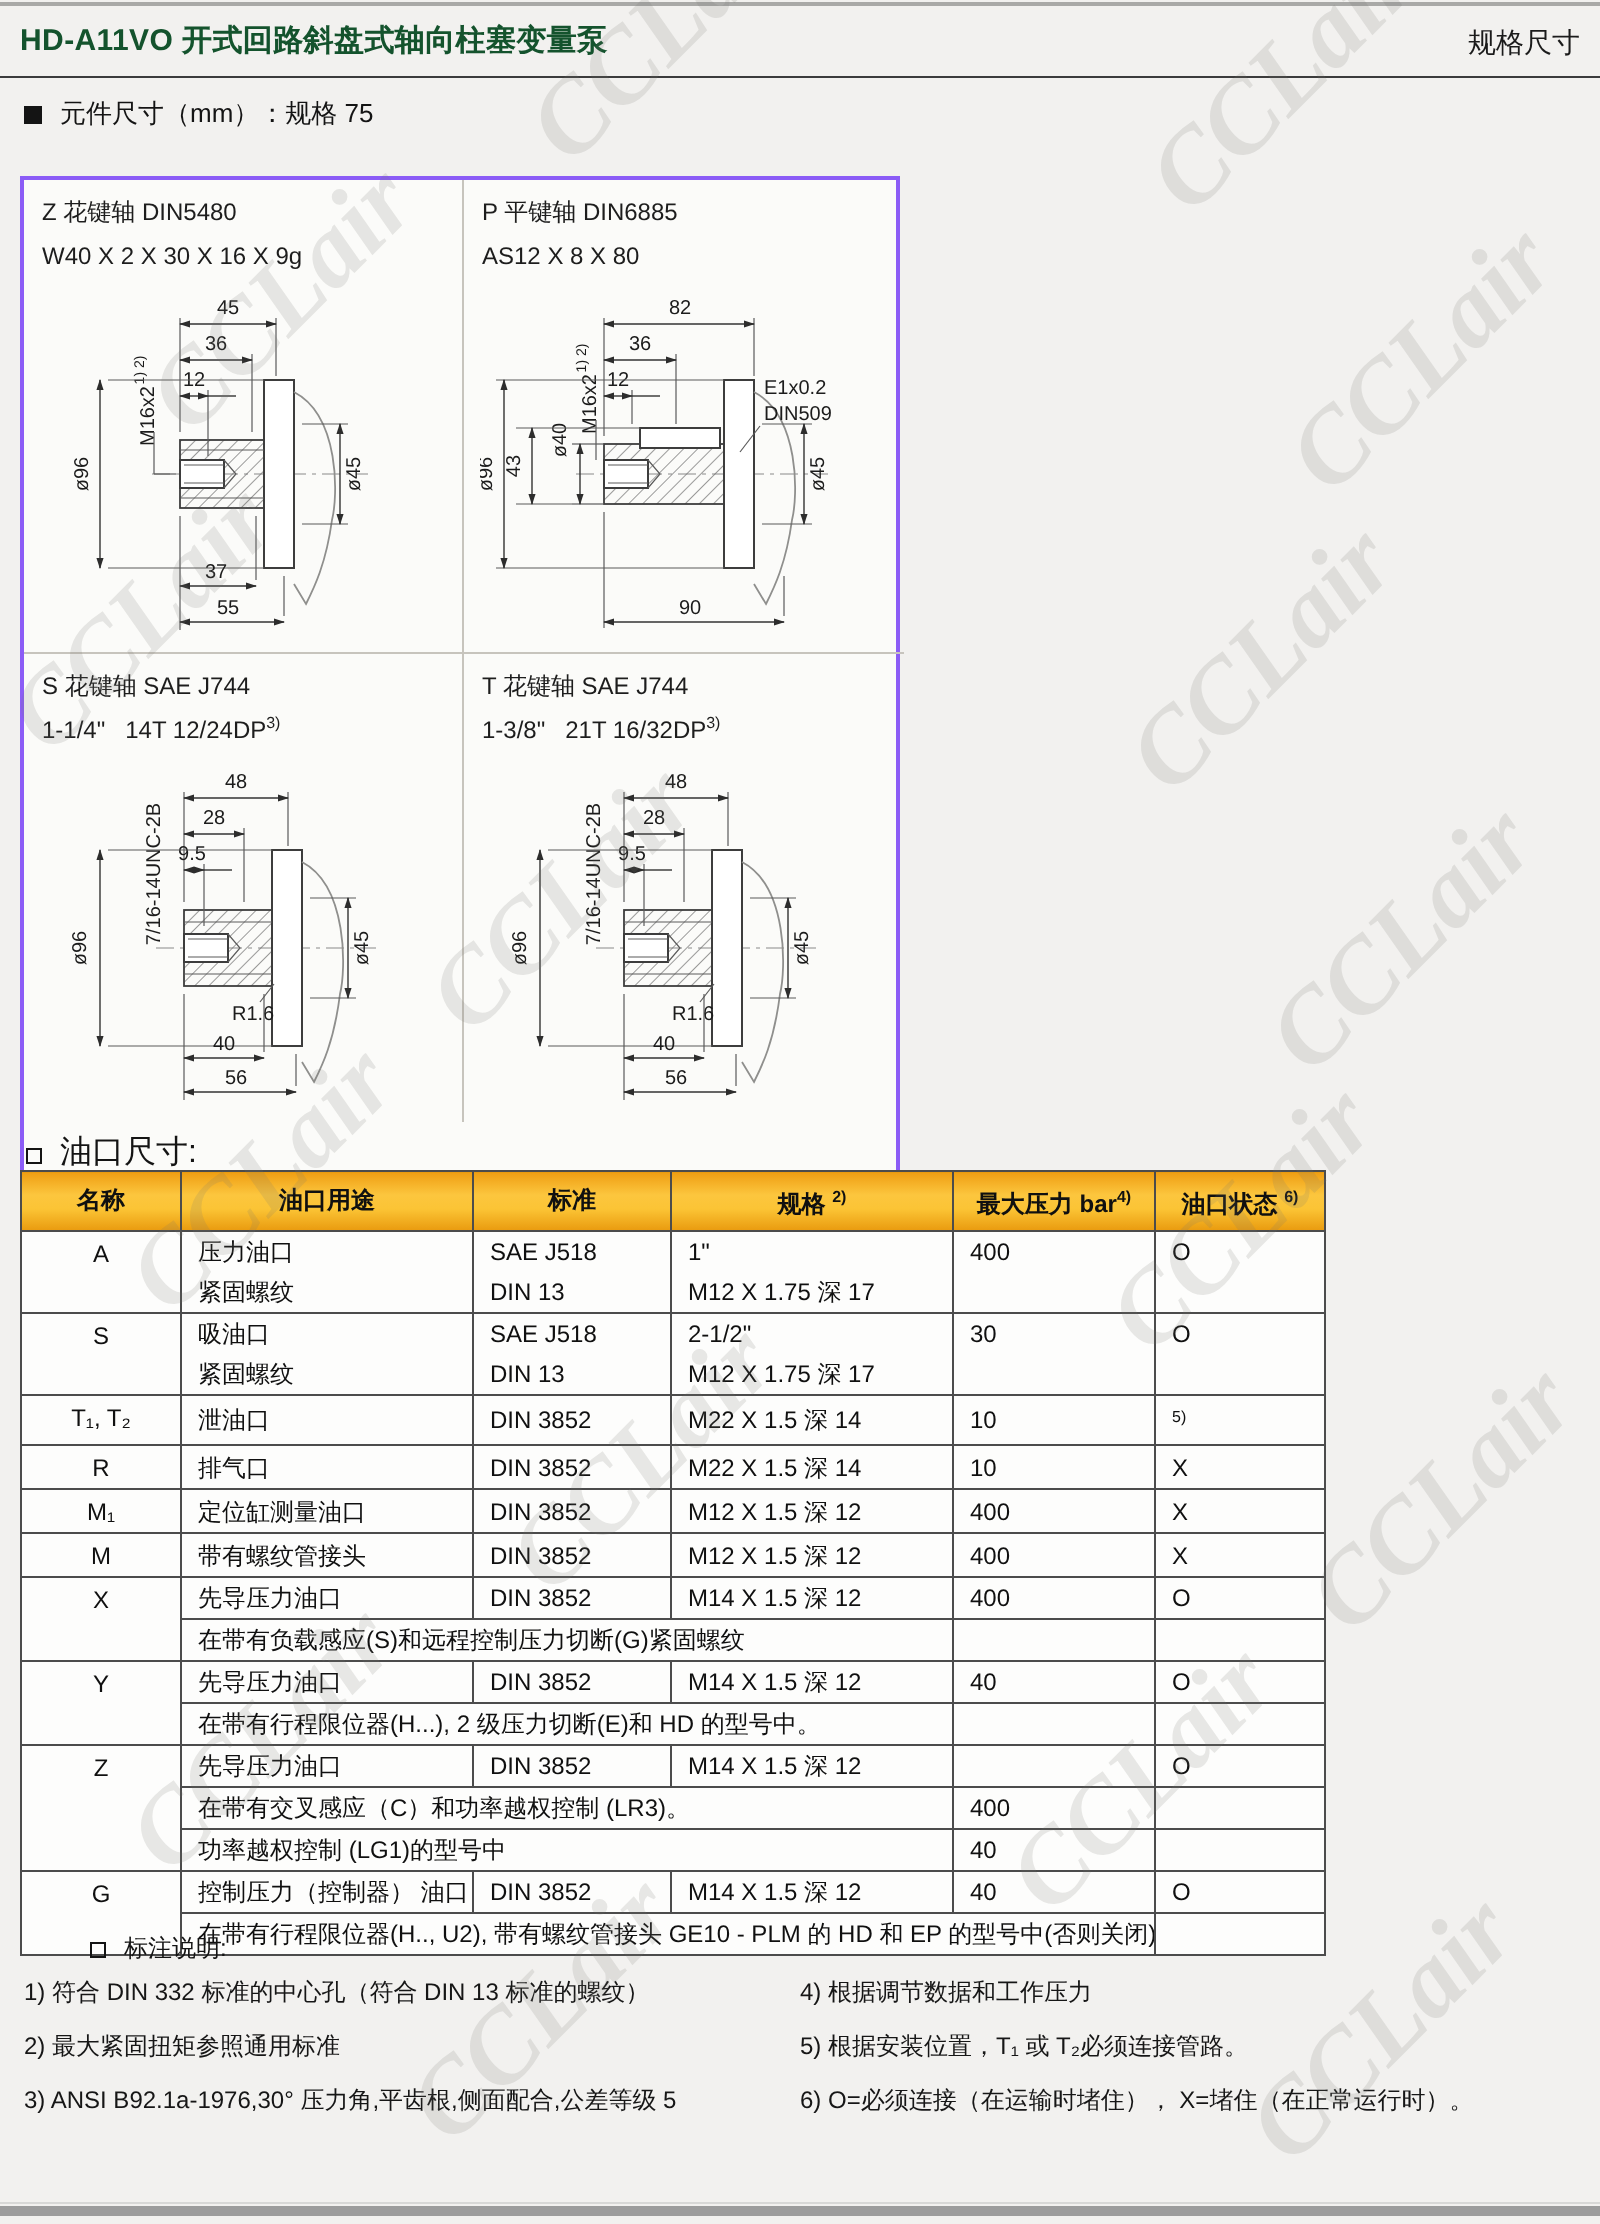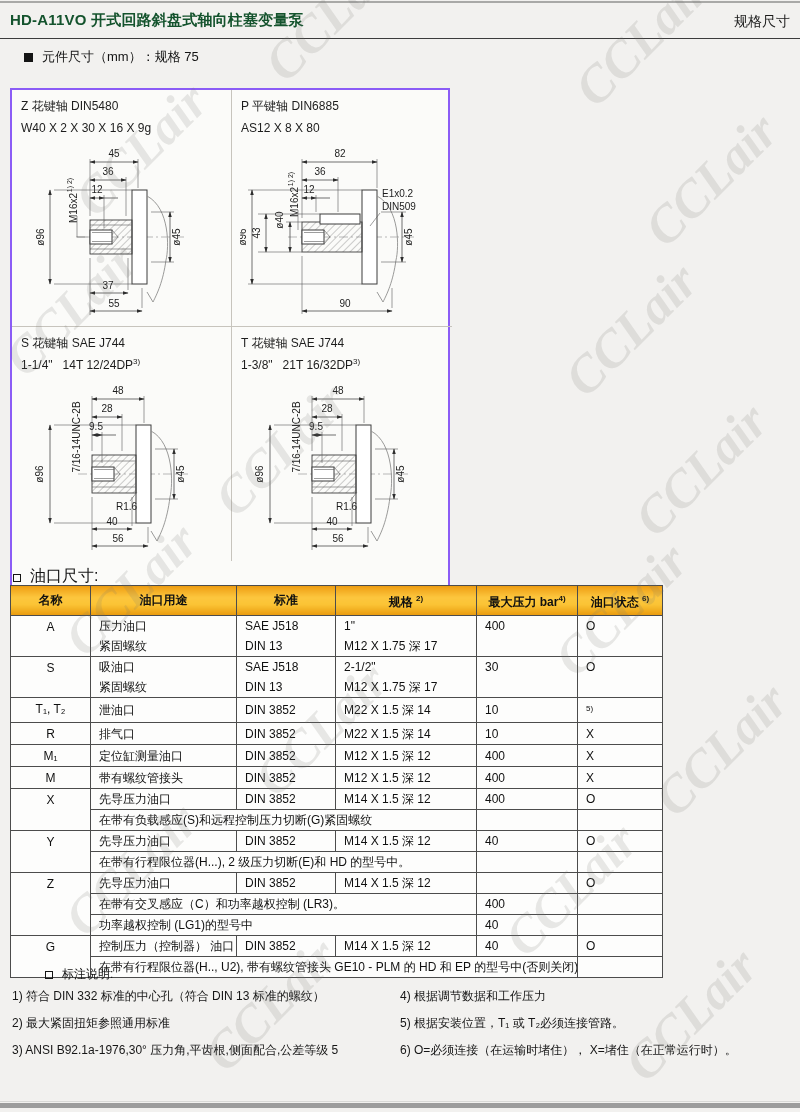--- a/index.html
+++ b/index.html
@@ -75,21 +75,21 @@
         <path d="M0,1.8 L10,5 L0,8.2 z" fill="#2d2d2d"></path>
       </marker>
     </defs>
   </svg>
 
   <div class="topline"></div>
   <div class="title">HD-A11VO 开式回路斜盘式轴向柱塞变量泵</div>
   <div class="corner">规格尺寸</div>
   <div class="sep"></div>
 
-  <div class="secrow" style="left:24px; top:48px;">
+  <div class="secrow" style="left:12px; top:48px;">
     <span class="sq"></span><span>元件尺寸（mm）：规格 75</span>
   </div>
   <div class="secrow" style="left:13px; top:70px; font-size:12px;margin-top:32px;">
     <span class="sqo"></span><span>轴端尺寸:</span>
   </div>
 
   <div class="panel">
 
     <div class="quad qz">
       <div class="dtitle">Z 花键轴 DIN5480</div>

